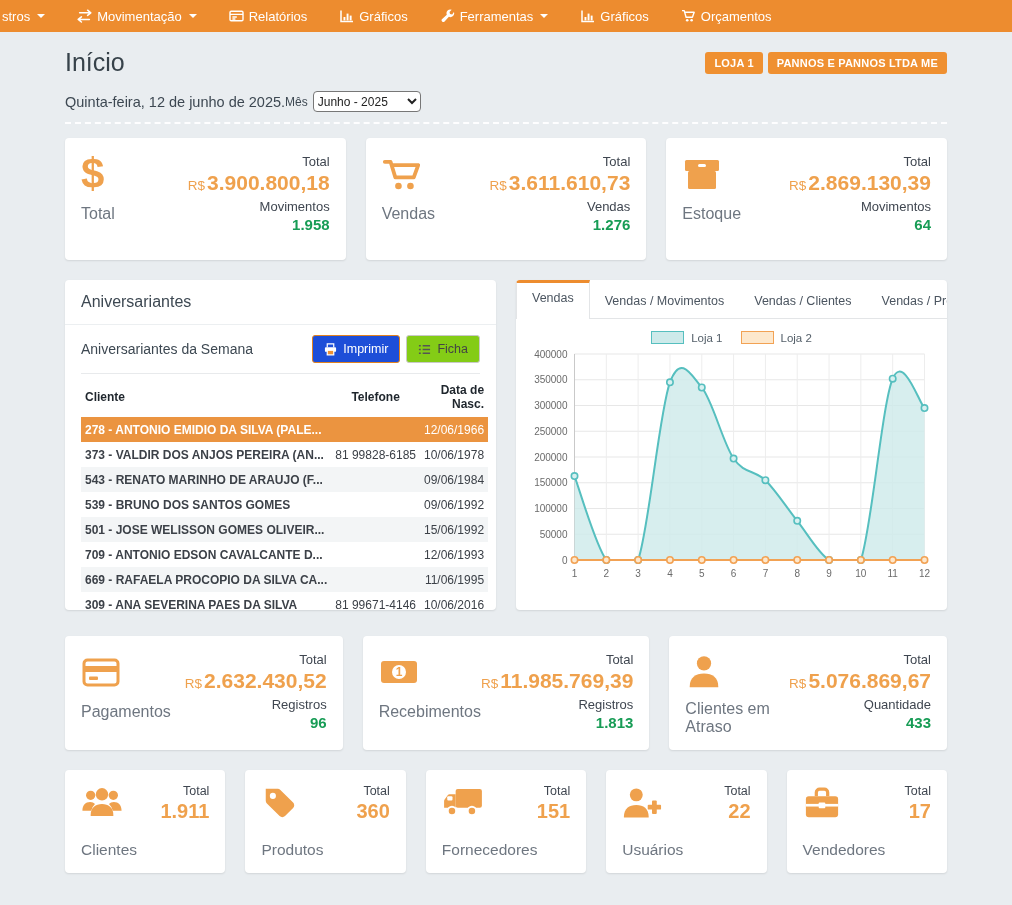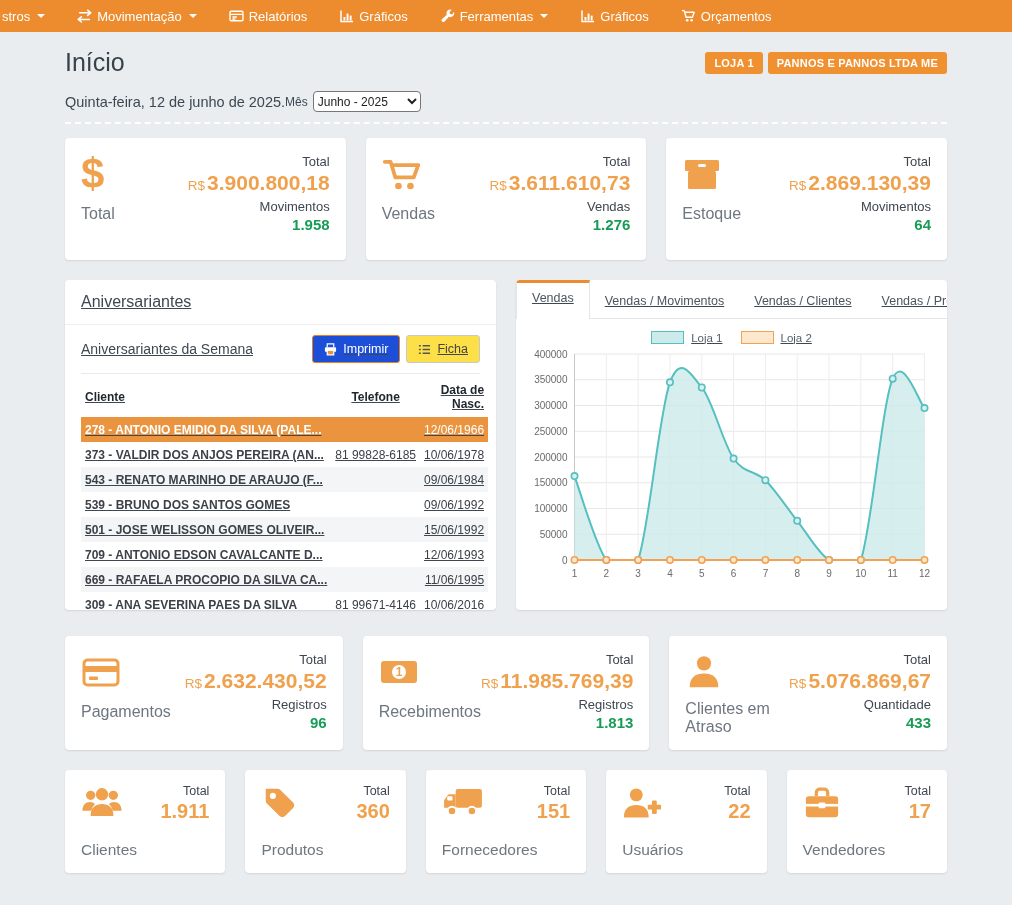--- a/index.html
+++ b/index.html
@@ -38,30 +38,30 @@
   .stat-icon svg { display:block; }
   .dollar-glyph { font-size:42px; font-weight:800; color:#EFA14D; line-height:40px; }
   .stat-name { font-size:16px; color:#6e7680; }
   .stat-right { text-align:right; }
   .small-lbl { font-size:13px; color:#3f4650; margin-top:2px; }
   .stat-val { color:#EFA14D; font-weight:bold; font-size:21px; margin:2px 0 4px; white-space:nowrap; }
   .stat-val .cur { font-size:13.5px; font-weight:normal; margin-right:2px; }
   .stat-cnt { color:#179C55; font-weight:bold; font-size:15px; margin-top:2px; }
 
   
-  .panels { display:grid; grid-template-columns:1fr 1fr; gap:20px; margin-top:20px;text-decoration:underline; }
+  .panels { display:grid; grid-template-columns:1fr 1fr; gap:20px; margin-top:20px; }
   .panel { background:#fff; border-radius:4px; box-shadow:0 1px 2px rgba(0,0,0,.10); height:330px; overflow:hidden; }
   .panel-hd { padding:13px 16px; font-size:16px; color:#3d4852; border-bottom:1px solid #eceff1; }
   .panel-body { padding:10px 16px; }
   .bday-toolbar { display:flex; justify-content:space-between; align-items:center; padding-bottom:10px; border-bottom:1px solid #e8eaec; }
   .bday-sub { font-size:14px; color:#3d4852; }
   .btns { display:flex; gap:6px; }
   .btn { display:flex; align-items:center; gap:6px; font-size:12.5px; border-radius:3px; padding:6px 11px; cursor:pointer; border:1px solid transparent; font-family:inherit; }
   .btn-orange { background:#1d4ed8; color:#fff; border-color:#e2821f; }
-  .btn-light { background:#fde047; color:#444; border-color:#c9c9c9; }
+  .btn-light { background:#84cc16; color:#444; border-color:#c9c9c9; }
 
   table.bdays { width:100%; border-collapse:collapse; margin-top:2px; }
   table.bdays th { font-size:12px; color:#1f262d; text-align:left; padding:7px 4px 6px; }
   table.bdays th.c-phone { text-align:center; }
   table.bdays th.c-date { text-align:right; }
   table.bdays td { font-size:12px; color:#3c4148; padding:5.5px 4px; white-space:nowrap; }
   table.bdays td.c-client { font-weight:bold; width:52%; }
   table.bdays td.c-phone { text-align:center; width:27%; }
   table.bdays td.c-date { text-align:right; width:21%; }
   tr.stripe td { background:#f3f5f6; }

